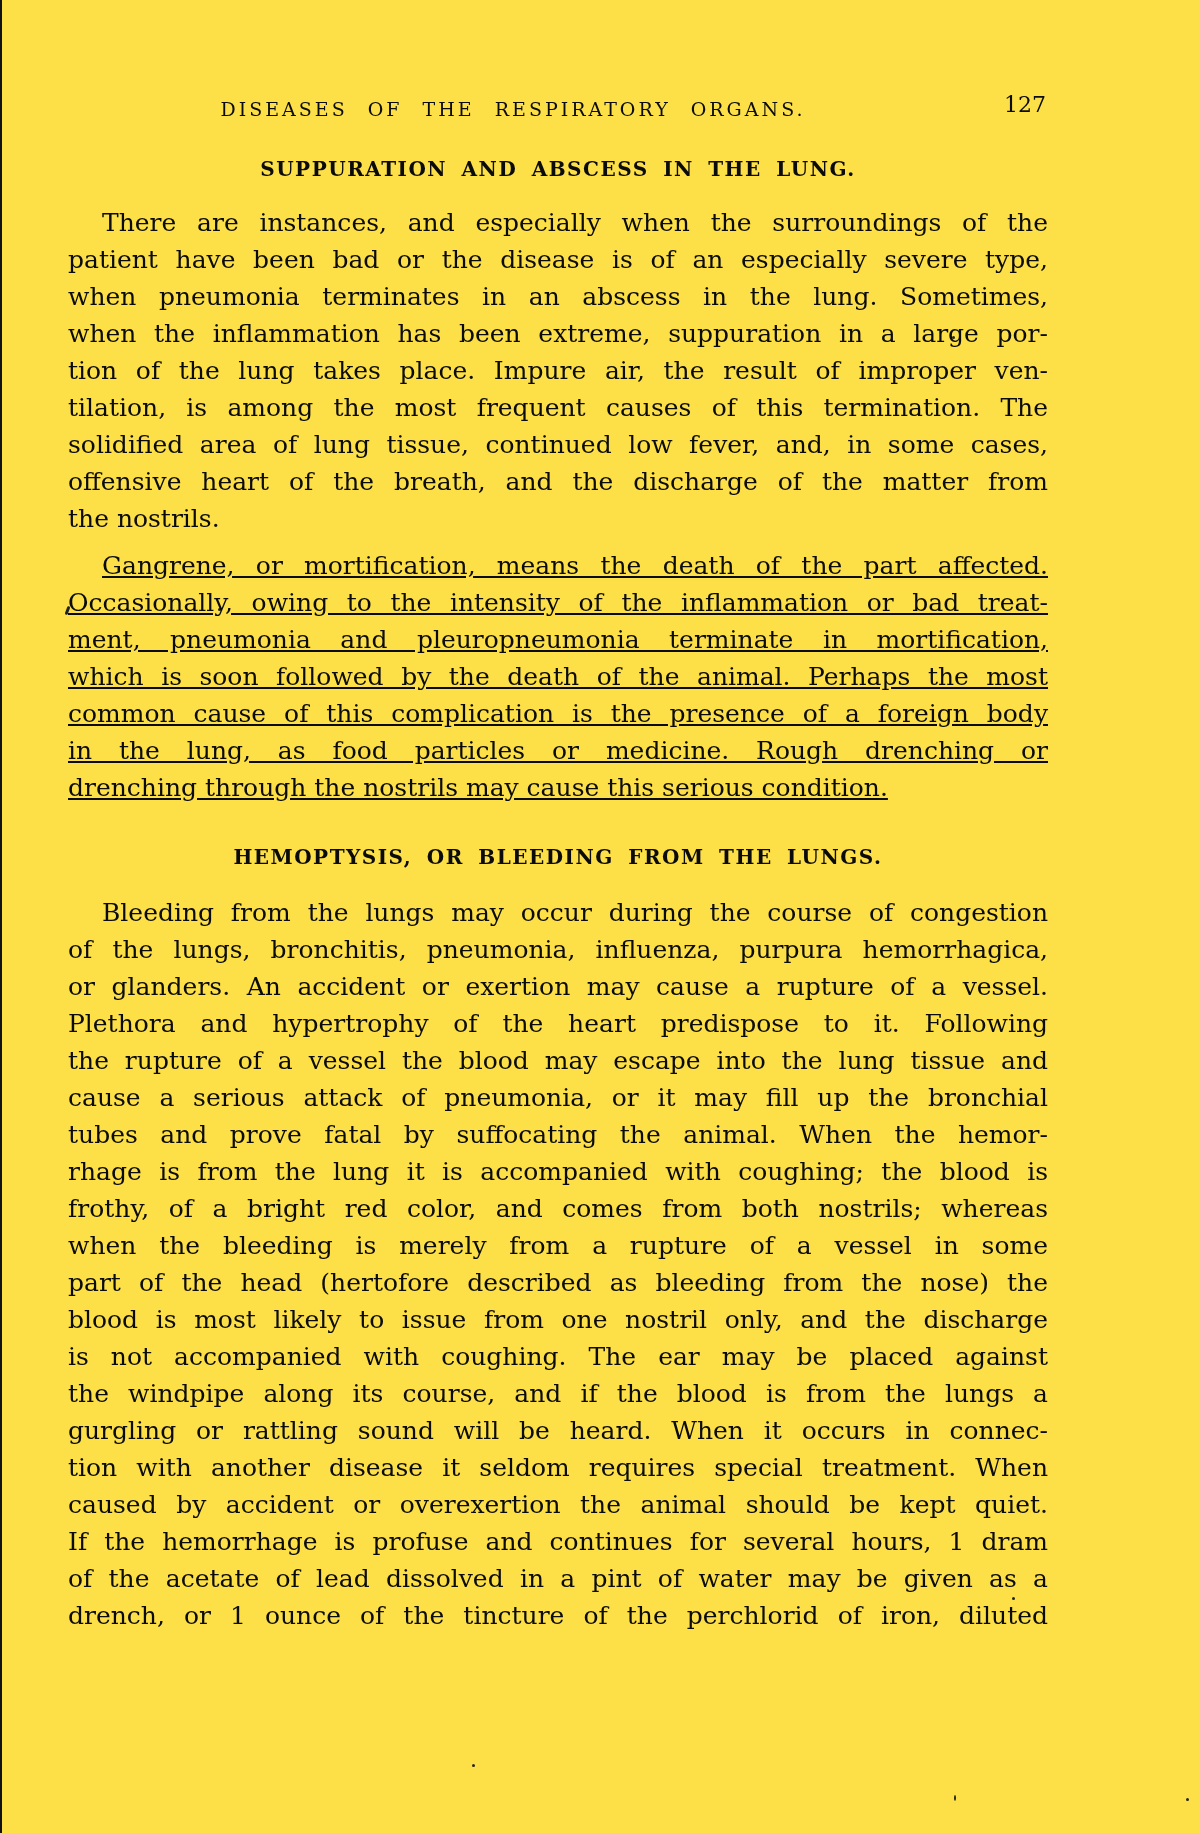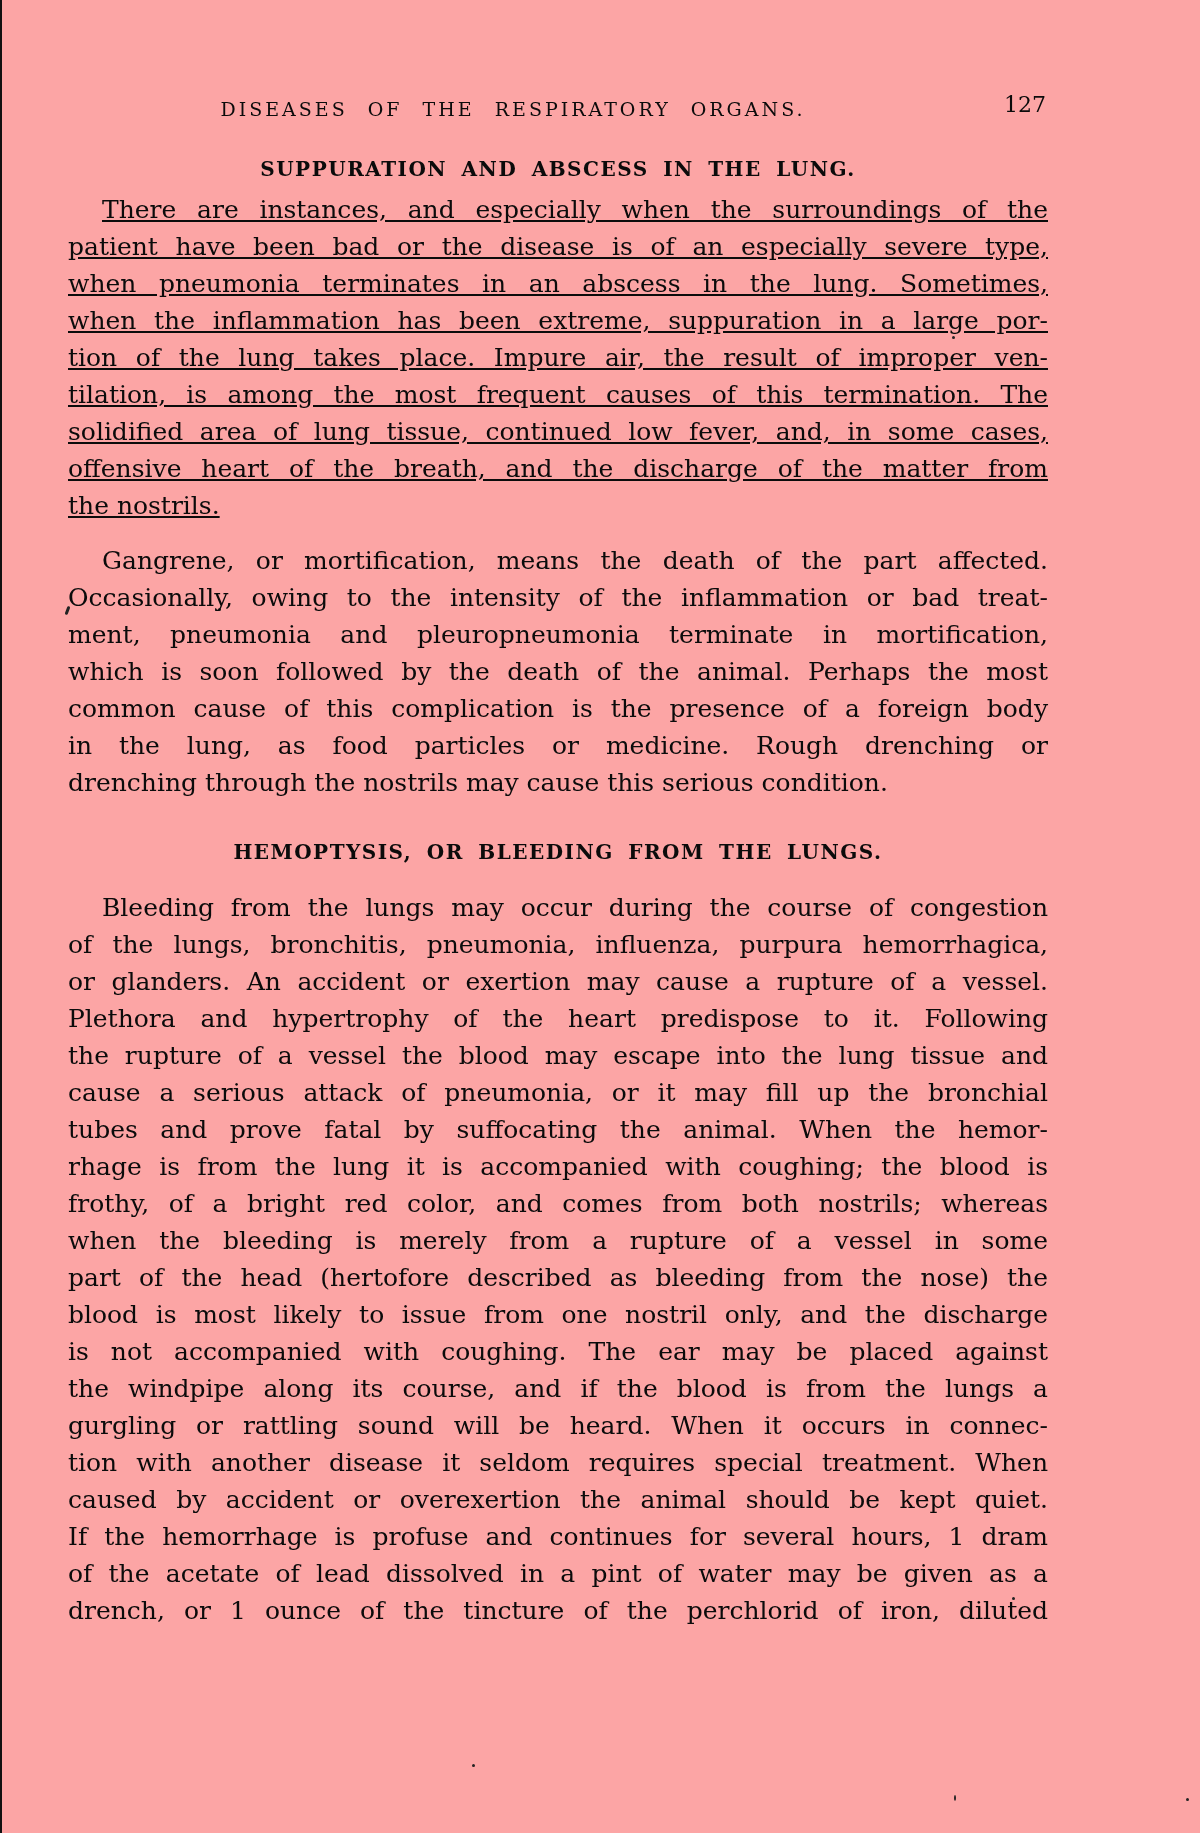--- a/index.html
+++ b/index.html
@@ -1,21 +1,21 @@
 <!DOCTYPE html>
 <html><head>
 <meta charset="utf-8">
 <style>
   html, body { margin: 0; padding: 0; background: #e8e8e8; }
   .page {
     position: relative;
     width: 1200px;
     height: 1833px;
     margin: 0 auto;
-    background: #fca5a5;
+    background: #fde047;
     color: #0b0b0b;
     font-family: "DejaVu Serif", "Liberation Serif", serif;
     overflow: hidden;
   }
   .scan-edge-left {
     position: absolute; left: 0; top: 0; width: 2px; height: 1833px;
     background: #111;
   }
   .content {
     position: absolute; left: 68px; top: 0; width: 980px;
@@ -42,22 +42,22 @@
     font-weight: bold;
     font-size: 20px;
     line-height: 30px;
     letter-spacing: 1.5px;
     word-spacing: 6px;
   }
   .h1 { margin-top: 22px; }
   .h2 { margin-top: 24px; font-size: 23px; }
   .h3 { margin-top: 36px; }
   .para { font-size: 25px; }
-  .p1 { margin-top: 7px; text-decoration: underline; }
-  .p2 { margin-top: 18px; }
+  .p1 { margin-top: 20px; }
+  .p2 { margin-top: 10px; text-decoration: underline; }
   .p3 { margin-top: 22px; }
   .line {
     line-height: 37px;
     height: 37px;
     text-align: justify;
     text-align-last: justify;
     white-space: nowrap;
     overflow: visible;
   }
   .line.first { text-indent: 34px; }

